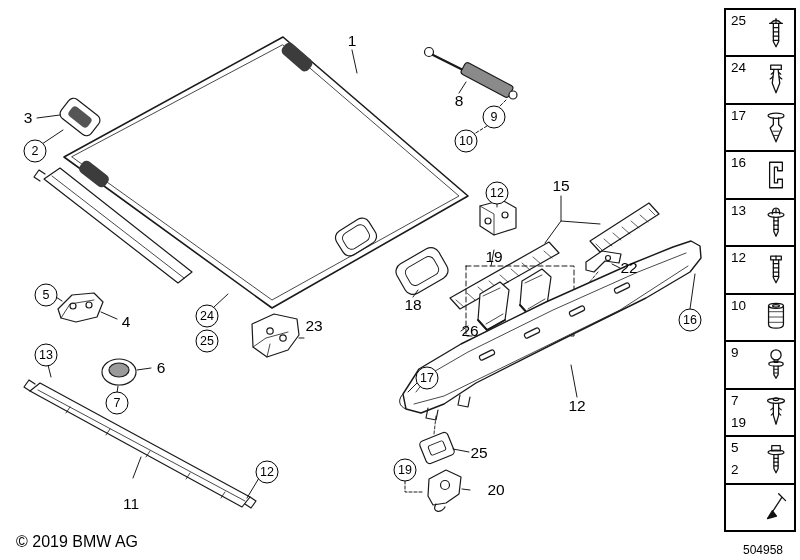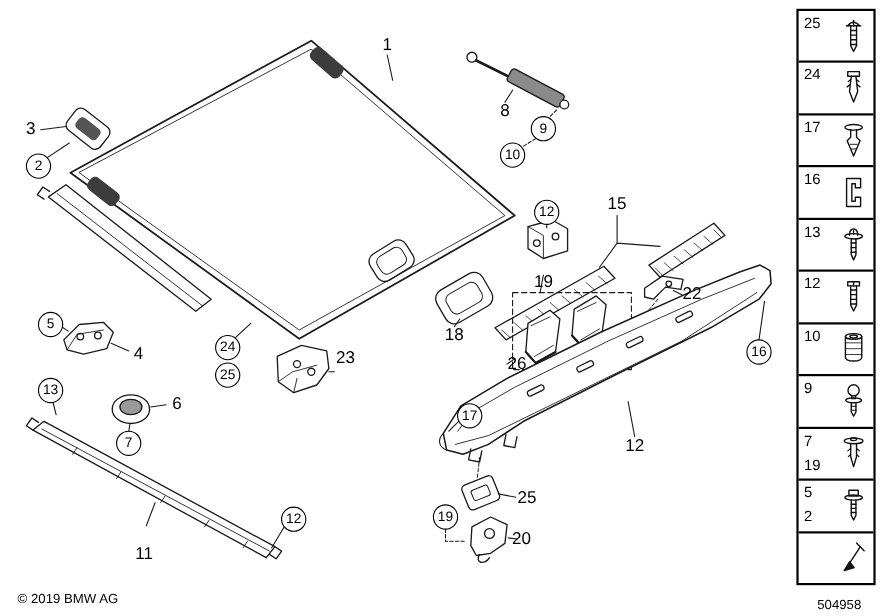--- a/index.html
+++ b/index.html
@@ -10,21 +10,21 @@
            cursor:pointer;user-select:none;}
   .callout.circled{width:21px;height:21px;border:1.4px solid #000;border-radius:50%;
            background:#fff;display:flex;align-items:center;justify-content:center;font-size:12.5px;}
   .sidebar{position:absolute;top:8px;right:4px;width:72px;height:524px;border:2px solid #000;
            background:#fff;display:flex;flex-direction:column;box-sizing:border-box;}
   .cell{position:relative;flex:1;border-bottom:2px solid #000;}
   .cell:last-child{border-bottom:none;}
   .cell .num{position:absolute;left:5px;top:3px;font-size:13.5px;}
   .cell .num2{position:absolute;left:5px;top:25px;font-size:13.5px;}
   .cell svg{position:absolute;right:5px;top:50%;transform:translateY(-50%);}
-  .copyright{position:absolute;left:16px;bottom:9px;font-size:12px;}
+  .copyright{position:absolute;left:16px;bottom:9px;font-size:16px;}
   .part-number{position:absolute;right:17px;bottom:3px;font-size:12px;margin-left:36px;}
   .icon-stroke{stroke:#111;fill:none;stroke-width:1.2;stroke-linecap:round;stroke-linejoin:round;}
 </style>
 </head>
 <body>
 
 <div class="stage">
 
   <svg class="drawing" width="800" height="560" viewBox="0 0 800 560">
     <g stroke="#1a1a1a" fill="none" stroke-width="1.2" stroke-linejoin="round" stroke-linecap="round">
@@ -207,21 +207,21 @@
   <div class="callout circled" style="left:207px;top:316px">24</div>
   <div class="callout circled" style="left:207px;top:341px">25</div>
   <div class="callout" style="left:314px;top:326px">23</div>
   <div class="callout circled" style="left:46px;top:355px">13</div>
   <div class="callout" style="left:161px;top:368px">6</div>
   <div class="callout circled" style="left:117px;top:403px">7</div>
   <div class="callout" style="left:131px;top:504px">11</div>
   <div class="callout circled" style="left:267px;top:472px">12</div>
   <div class="callout" style="left:479px;top:453px">25</div>
   <div class="callout circled" style="left:405px;top:470px">19</div>
-  <div class="callout" style="left:474px;top:490px">20</div>
+  <div class="callout" style="left:496px;top:490px">20</div>
 
   <div class="sidebar">
 
     <div class="cell">
       <span class="num">25</span>
       <svg width="26" height="34" viewBox="0 0 24 32" class="icon-stroke">
         <path d="M7 7 Q12 1 17 7"></path>
           <line x1="6" y1="7" x2="18" y2="7"></line>
           <line x1="12" y1="2.5" x2="12" y2="7"></line>
         <path d="M9.5 7 L9.5 24 L12 29 L14.5 24 L14.5 7"></path>

